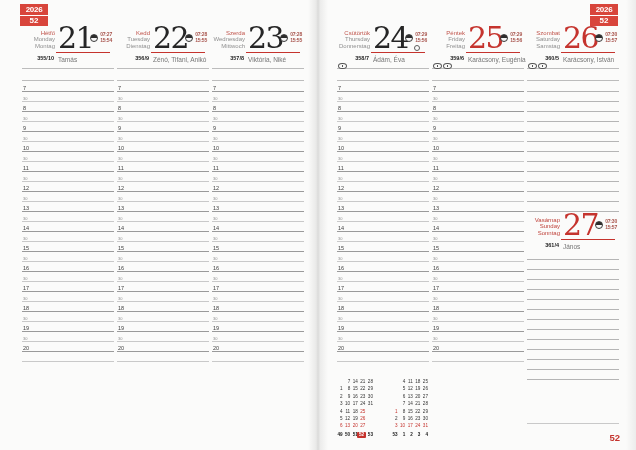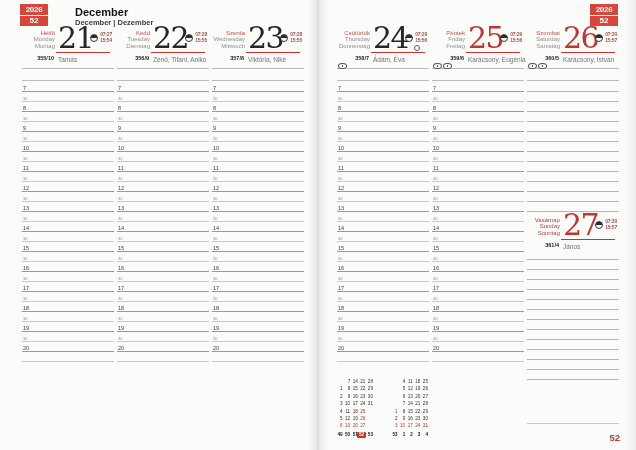--- a/index.html
+++ b/index.html
@@ -55,24 +55,20 @@
 </head>
 <body>
 
 <div class="gutter"></div>
 <div class="edge-r"></div>
 
 <div class="page" id="pageL">
   <div class="year-box" style="left:6px;top:0;">
     <div class="yb-year">2026</div>
     <div class="yb-week">52</div>
-  </div>
-  <div class="month-title">
-    <div class="mt1">December</div>
-    <div class="mt2">December | Dezember</div>
   </div>
 <div class="day-header" style="left: 8px; top: 24px;">
       <div class="dn">
         <div class="hu">Hétfő</div>
         <div>Monday</div>
         <div>Montag</div>
       </div>
       <div class="big-date">21</div>
       <div class="sun">
         <div class="sun-icon"></div>

